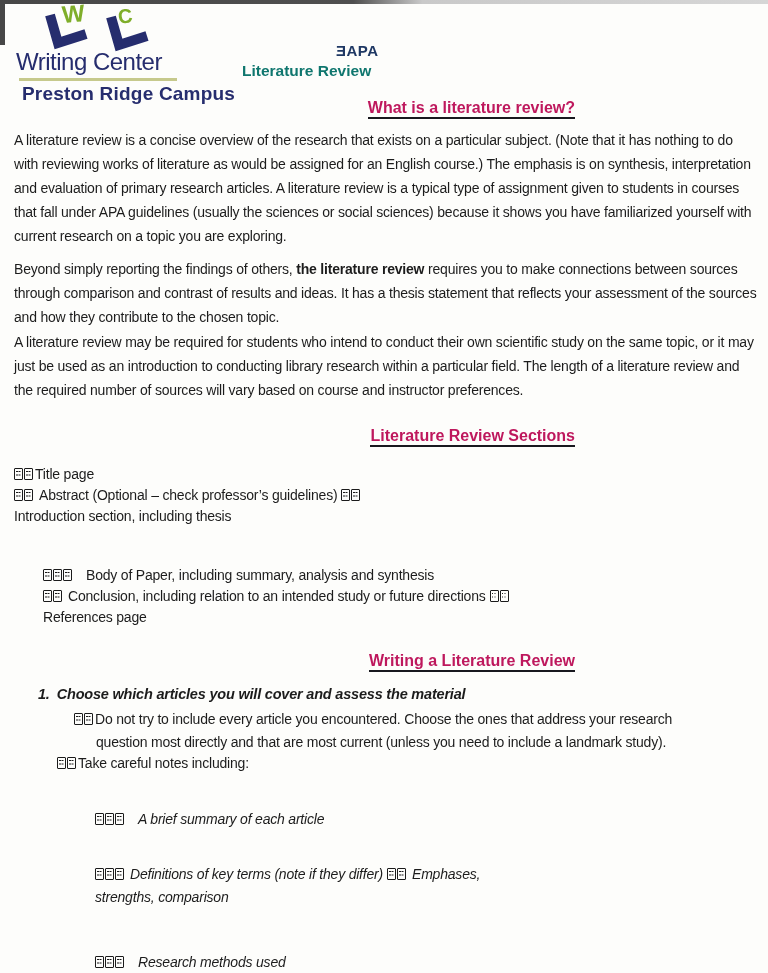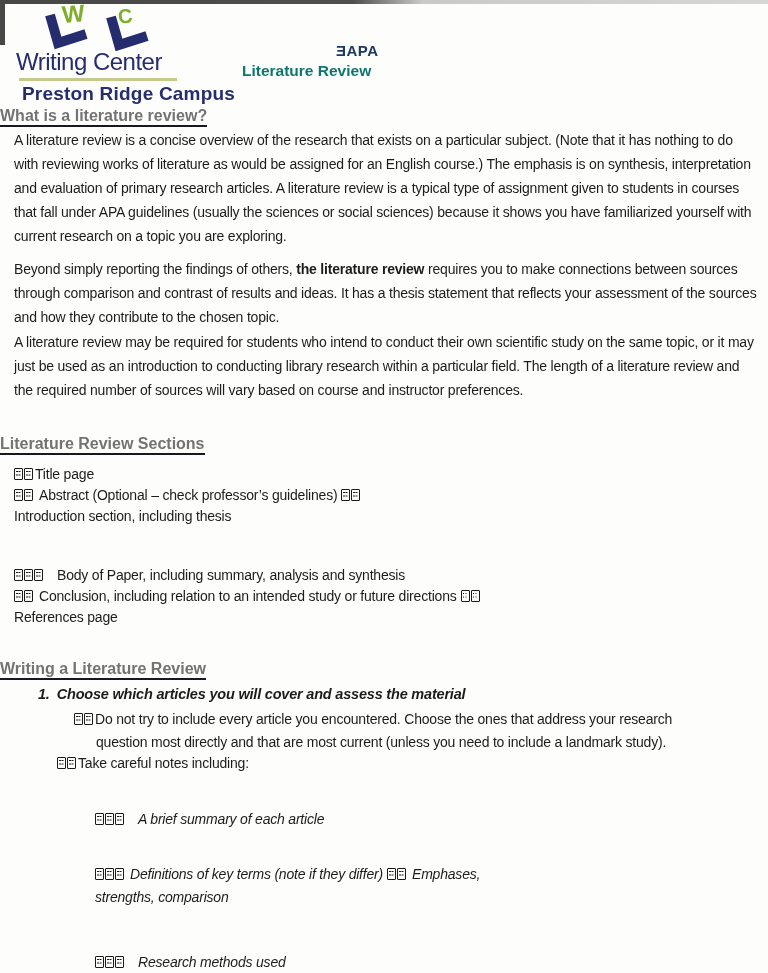--- a/index.html
+++ b/index.html
@@ -26,39 +26,39 @@
   .logo-name{position:absolute;left:2px;top:46px;font-size:24px;font-weight:normal;
     color:#262d6e;letter-spacing:-0.5px;white-space:nowrap;}
   .logo-rule{position:absolute;left:5px;top:76px;width:158px;height:3px;background:#c6c98c;}
   .logo-campus{position:absolute;left:8px;top:81px;font-size:19px;font-weight:bold;
     color:#262d6e;letter-spacing:0.2px;white-space:nowrap;}
 
   
   .apa{position:absolute;left:336px;top:42px;font-size:15px;font-weight:bold;
     color:#1f3864;letter-spacing:0.5px;}
   .doc-title{position:absolute;left:242px;top:62px;font-size:15.5px;font-weight:bold;color:#0f766e;}
-  .h-center{position:absolute;left:0;width:575px;text-align:left;font-weight:bold;
-    font-size:16px;color:#737373;margin-top:8px;}
+  .h-center{position:absolute;left:0;width:575px;text-align:right;font-weight:bold;
+    font-size:16px;color:#be185d;}
   .h-what{top:99px;}
   .h-sections{top:427px;}
   .h-writing{top:652px;}
   .h-center .ul{border-bottom:2px solid #18181e;padding-bottom:1px;}
 
   
   .para{position:absolute;left:14px;width:744px;font-size:14px;line-height:24px;
     letter-spacing:-0.2px;}
   .p1{top:128px;}
   .p2{top:257px;}
   .p3{top:330px;}
   .bold{font-weight:bold;}
 
   
   .doc-list{position:absolute;left:14px;font-size:14px;line-height:21px;letter-spacing:-0.2px;}
   .list-a{top:464px;}
-  .list-b{top:565px;}
+  .list-b{top:565px;margin-left:29px;}
 
   
   .tf{display:inline-block;width:7px;height:10px;border:1.2px solid #1b1b1b;border-radius:1px;
     margin-right:1px;vertical-align:-1px;position:relative;}
   .tf::before{content:"";position:absolute;left:1px;top:1.5px;width:1.5px;height:1.5px;
     background:#1b1b1b;box-shadow:2.5px 0 #1b1b1b,0 3.5px #1b1b1b,2.5px 3.5px #1b1b1b;}
   .tfg{white-space:nowrap;}
   .mr0{margin-right:1px;}
   .mr1{margin-right:5px;}
   .mr2{margin-right:13px;}

